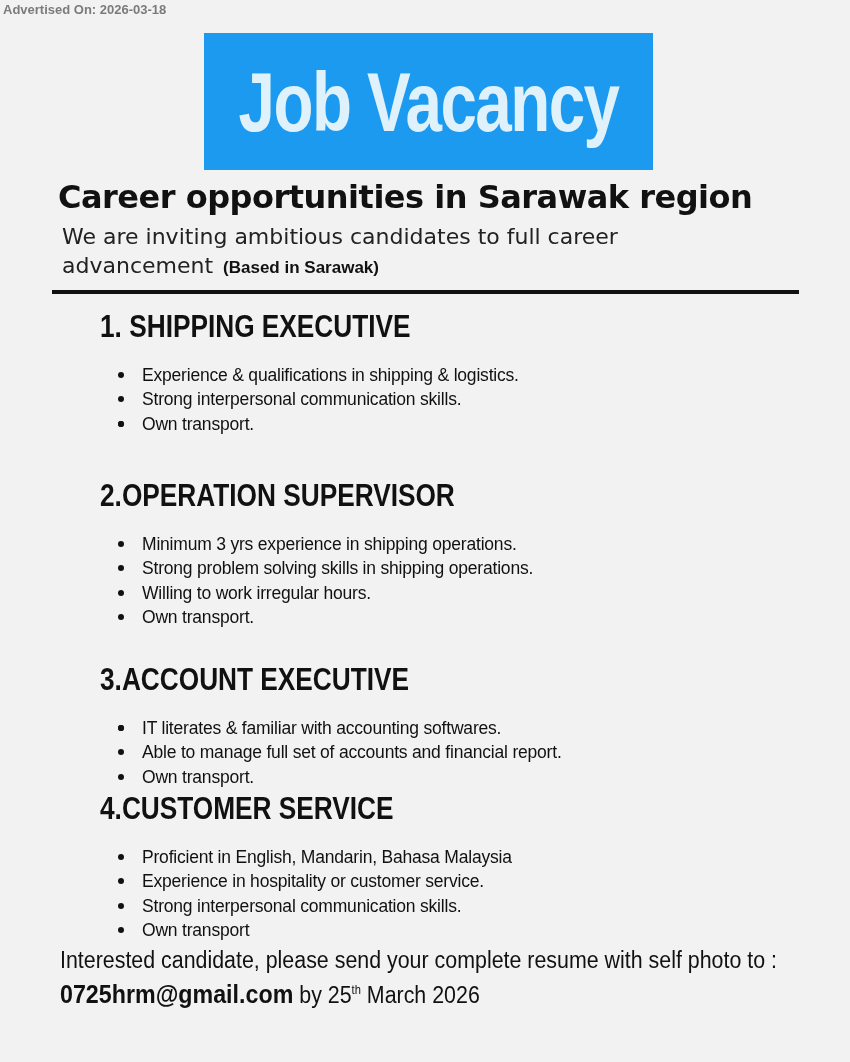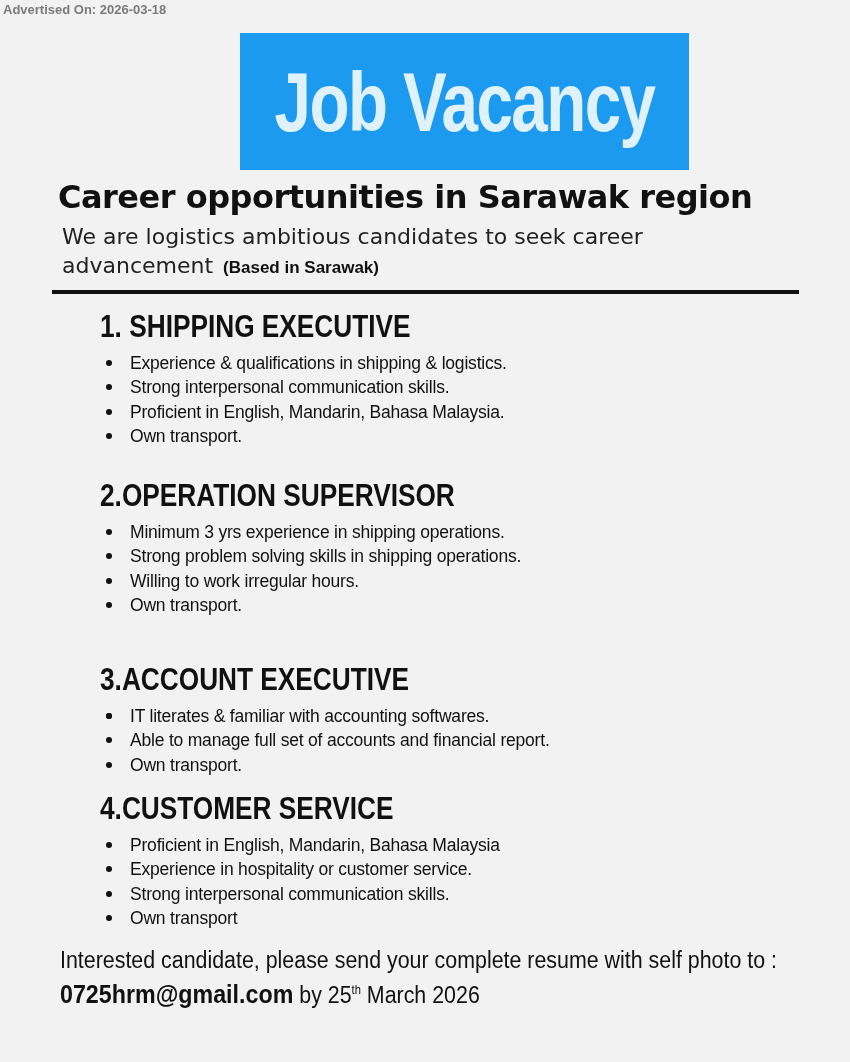--- a/index.html
+++ b/index.html
@@ -12,21 +12,21 @@
   }
   .advertised {
     position: absolute; left: 3px; top: 2px;
     font-family: "Liberation Sans", sans-serif;
     font-weight: bold; font-size: 13px; color: #7b7b7b;
   }
   .banner {
     position: absolute; left: 204px; top: 33px;
     width: 449px; height: 137px;
     background: #1c9af0;
-    display: flex; align-items: center; justify-content: center; margin-left: 36px;
+    display: flex; align-items: center; justify-content: center;
   }
   .banner-text {
     font-family: "Liberation Sans", sans-serif;
     font-weight: bold;
     font-size: 84px;
     color: #dff1fb;
     letter-spacing: -2px;
     transform: scaleX(0.78);
     white-space: nowrap;
     line-height: 1;
@@ -55,21 +55,21 @@
     width: 747px; height: 4px; background: #111;
   }
   .section { position: absolute; left: 100px; }
   .job-title {
     font-family: "Liberation Sans", sans-serif;
     font-weight: bold; font-size: 32px; color: #111;
     transform: scaleX(0.82); transform-origin: left center;
     white-space: nowrap; line-height: 34px; height: 38px;
     letter-spacing: 0px;
   }
-  .bullets { list-style: none; margin: 4px; padding: 0; }
+  .bullets { list-style: none; margin: 16px; padding: 0; }
   .bullets li {
     font-family: "Liberation Sans", sans-serif;
     font-size: 17.5px; line-height: 24.3px; color: #111;
     white-space: nowrap; position: relative;
     padding-left: 26px;
     letter-spacing: -0.2px;
   }
   .bullets li .dot {
     position: absolute; left: 2px; top: 9px;
     width: 6px; height: 6px; border-radius: 50%; background: #111;
@@ -96,31 +96,31 @@
 </head>
 <body>
 
 <div class="advertised">Advertised On: 2026-03-18</div>
 
 <div class="banner">
   <div class="banner-text">Job Vacancy</div>
 </div>
 
 <div class="headline">Career opportunities in Sarawak region</div>
-<div class="subline l1">We are logistics ambitious candidates to seek career</div>
+<div class="subline l1">We are inviting ambitious candidates to full career</div>
 <div class="subline l2"><span>advancement</span><span class="based">(Based in Sarawak)</span></div>
 
 <div class="rule"></div>
 
 <div class="section s1">
   <div class="job-title">1. SHIPPING EXECUTIVE</div>
   <ul class="bullets">
     <li><span class="dot"></span><span>Experience &amp; qualifications in shipping &amp; logistics.</span></li>
     <li><span class="dot"></span><span>Strong interpersonal communication skills.</span></li>
-    <li><span class="dot"></span><span>Proficient in English, Mandarin, Bahasa Malaysia.</span></li>
+    <li><span class="dot"></span></li>
     <li><span class="dot"></span><span>Own transport.</span></li>
   </ul>
 </div>
 
 <div class="section s2">
   <div class="job-title">2.OPERATION SUPERVISOR</div>
   <ul class="bullets">
     <li><span class="dot"></span><span>Minimum 3 yrs experience in shipping operations.</span></li>
     <li><span class="dot"></span><span>Strong problem solving skills in shipping operations.</span></li>
     <li><span class="dot"></span><span>Willing to work irregular hours.</span></li>

